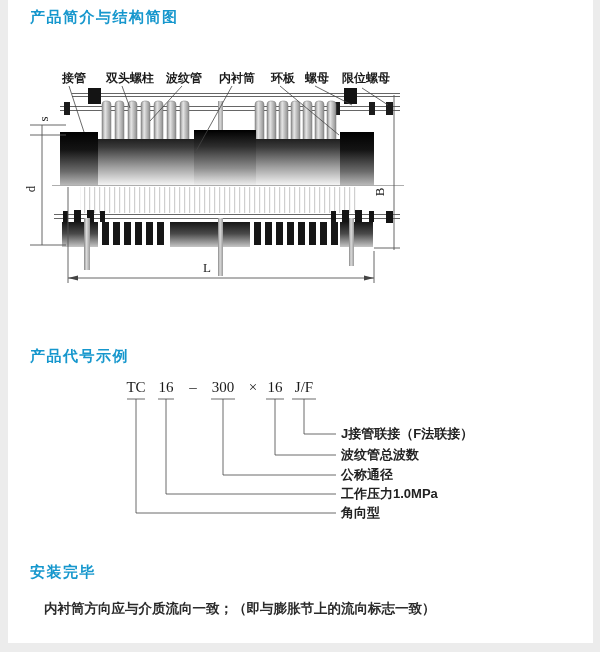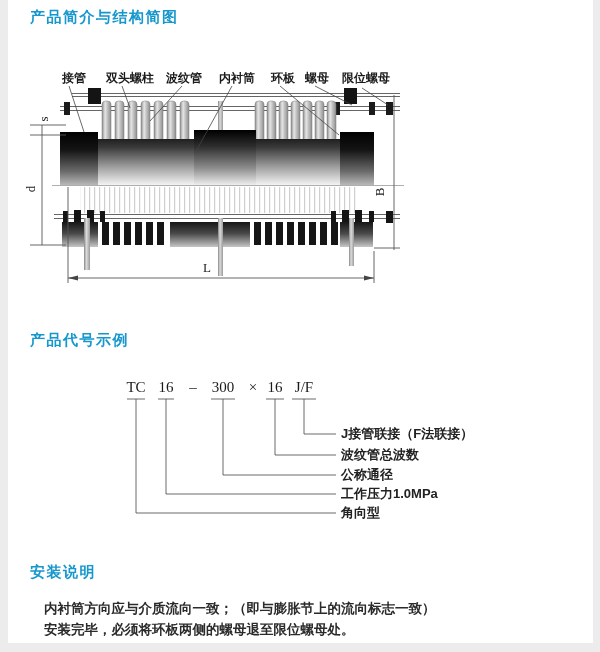--- a/index.html
+++ b/index.html
@@ -1,21 +1,21 @@
 <!DOCTYPE html>
 <html><head>
 <meta charset="utf-8">
 <style>
   html,body{margin:0;padding:0;}
   body{background:#ececec;font-family:"Liberation Sans",sans-serif;}
   .canvas{position:relative;width:600px;height:652px;background:#ececec;overflow:hidden;}
   .page{position:absolute;left:8px;top:0;right:7px;bottom:9px;background:#ffffff;}
   .sec-title{position:absolute;font-size:15px;font-weight:bold;letter-spacing:1.5px;color:#1697cd;}
   .t1{left:30px;top:8px;}
-  .t2{left:30px;top:331px;}
+  .t2{left:30px;top:347px;}
   .t3{left:30px;top:563px;}
   .para{position:absolute;left:44px;top:598px;width:500px;font-size:13.5px;font-weight:600;color:#2b2b2b;line-height:21px;}
   svg{position:absolute;overflow:visible;}
   .diagram-svg{left:22px;top:65px;}
   .code-svg{left:112px;top:370px;}
   svg text{fill:#1a1a1a;}
   .part-label{font-size:12px;font-weight:600;}
   .dim-label{font-family:"Liberation Serif",serif;font-size:13px;}
   .code-part{font-family:"Liberation Serif",serif;font-size:15px;}
   .annot{font-size:13px;font-weight:600;fill:#222;}
@@ -23,21 +23,21 @@
   .leader{stroke:#444;stroke-width:0.8;fill:none;}
 </style>
 </head>
 <body>
 
 <div class="canvas">
   <div class="page"></div>
 
   <div class="sec-title t1">产品简介与结构简图</div>
   <div class="sec-title t2">产品代号示例</div>
-  <div class="sec-title t3">安装说明</div>
+  <div class="sec-title t3">安装完毕</div>
 
   <svg class="diagram-svg" width="428" height="250" viewBox="0 0 428 250">
     <defs>
       <linearGradient id="gradBody" gradientUnits="userSpaceOnUse" x1="0" y1="66" x2="0" y2="120">
         <stop offset="0" stop-color="#060606"></stop>
           <stop offset="0.3" stop-color="#3a3a3a"></stop>
         <stop offset="0.65" stop-color="#9a9a9a"></stop>
           <stop offset="1" stop-color="#f4f4f4"></stop>
       </linearGradient>
       <linearGradient id="gradCap" gradientUnits="userSpaceOnUse" x1="0" y1="66" x2="0" y2="120">
@@ -236,15 +236,14 @@
 
     <text class="annot" x="229" y="68">J接管联接（F法联接）</text>
     <text class="annot" x="229" y="89">波纹管总波数</text>
     <text class="annot" x="229" y="109">公称通径</text>
     <text class="annot" x="229" y="128">工作压力1.0MPa</text>
     <text class="annot" x="229" y="147">角向型</text>
   </svg>
 
   <div class="para">
     <div>内衬筒方向应与介质流向一致；（即与膨胀节上的流向标志一致）</div>
-    <div>安装完毕，必须将环板两侧的螺母退至限位螺母处。</div>
   </div>
 </div>
 
 </body></html>

